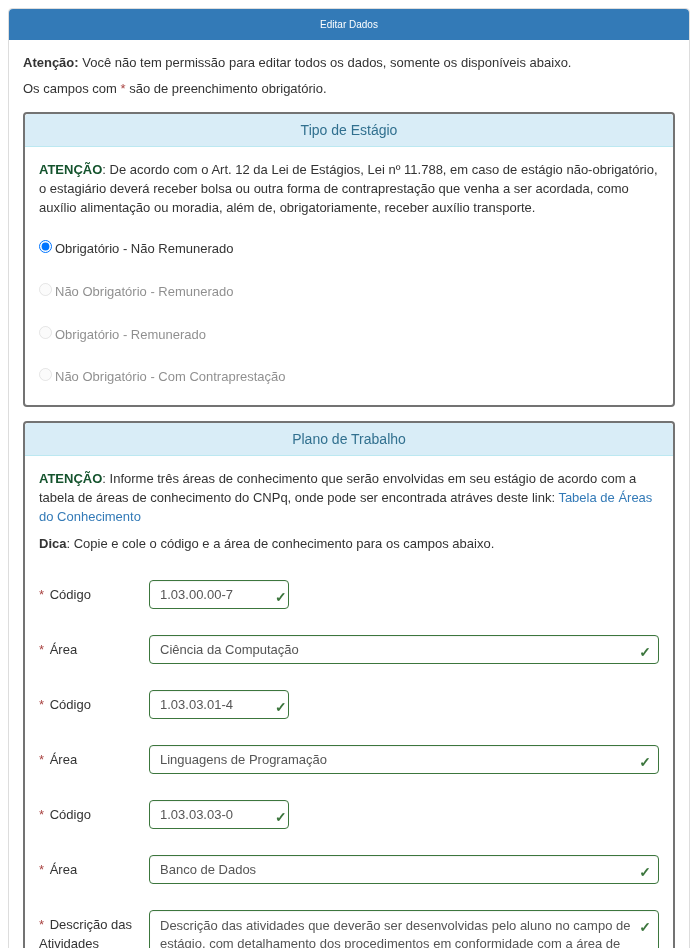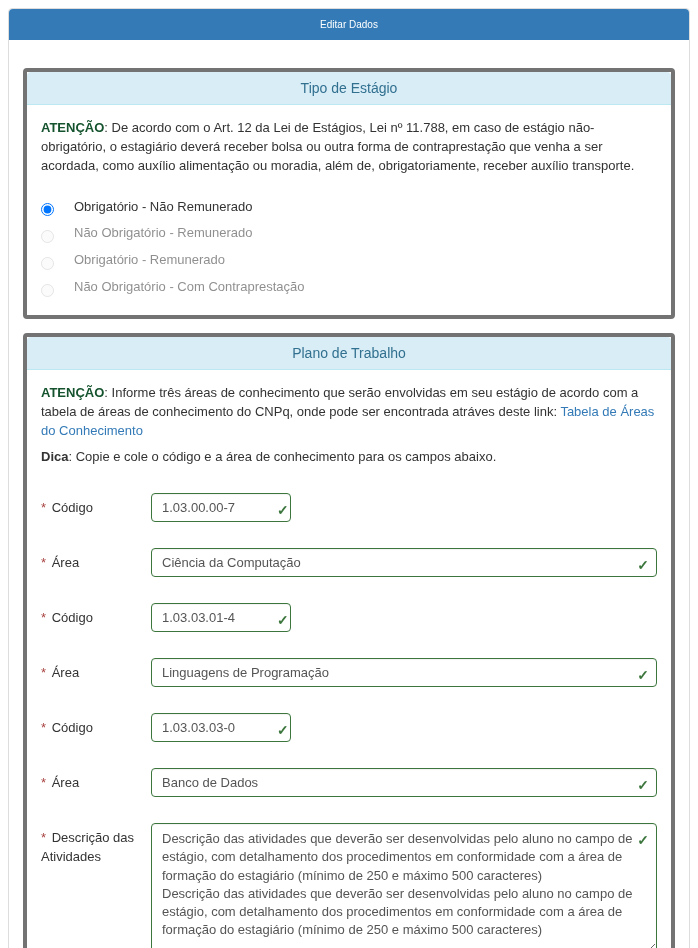--- a/index.html
+++ b/index.html
@@ -28,21 +28,21 @@
       padding: 14px;
     }
     .intro p {
       margin-bottom: 8px;
       font-size: 13px;
       line-height: 1.4;
     }
     .intro strong { font-weight: bold; }
     .asterisk { color: #a94442; }
     .section {
-      border: 4px solid #737373;
+      border: 2px solid #737373;
       border-radius: 4px;
       margin-top: 14px;
       margin-bottom: 14px;
     }
     .section-heading {
       background: #d9edf7;
       color: #31708f;
       text-align: center;
       padding: 8px;
       font-size: 14px;
@@ -54,24 +54,25 @@
       font-size: 13px;
       line-height: 1.45;
     }
     .notice { color: #333; }
     .notice strong { color: #14532d; }
     .radio-group {
       margin-top: 18px;
     }
     .radio-row {
       display: flex;
-      align-items: flex-end;
-      gap: 20px;
+      align-items: flex-start;
+      gap: 3px;
       padding: 4px 0;
       font-size: 13px;
+      margin-top: 16px;
     }
     .radio-row input[type="radio"] {
       width: 13px;
       height: 13px;
     }
     .disabled-radio { opacity: 0.55; }
     .hint {
       margin-top: 8px;
     }
     a.link { color: #337ab7; text-decoration: none; }
@@ -123,20 +124,28 @@
     .form-field.short .valid-mark { left: 126px; }
     .form-field.full .valid-mark { right: 8px; }
   </style>
 </head>
 <body>
 
 <div class="panel">
   <div class="panel-heading">Editar Dados</div>
   <div class="panel-body">
 
+    <div class="intro">
+      <p>
+        <strong>Atenção:</strong><span> Você não tem permissão para editar todos os dados, somente os disponíveis abaixo.</span>
+      </p>
+      <p>
+        <span>Os campos com </span><span class="asterisk">*</span><span> são de preenchimento obrigatório.</span>
+      </p>
+    </div>
 
     <div class="section">
       <div class="section-heading">Tipo de Estágio</div>
       <div class="section-body">
         <p class="notice">
           <strong>ATENÇÃO</strong><span>: De acordo com o Art. 12 da Lei de Estágios, Lei nº 11.788, em caso de estágio não-obrigatório, o estagiário deverá receber bolsa ou outra forma de contraprestação que venha a ser acordada, como auxílio alimentação ou moradia, além de, obrigatoriamente, receber auxílio transporte.</span>
         </p>
         <div class="radio-group">
           <label class="radio-row">
             <input type="radio" name="tipo" checked="" style="">

